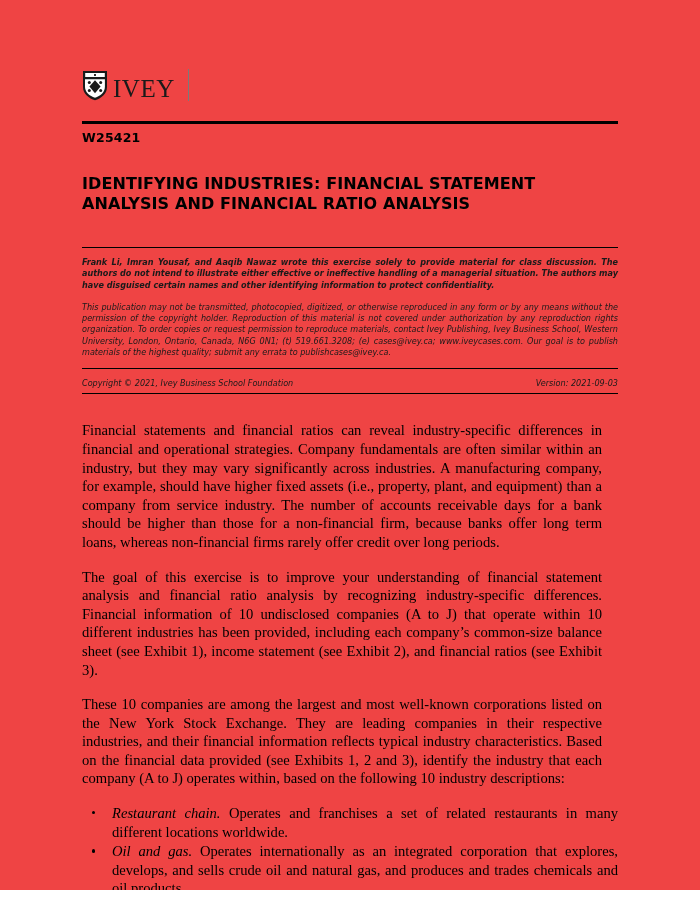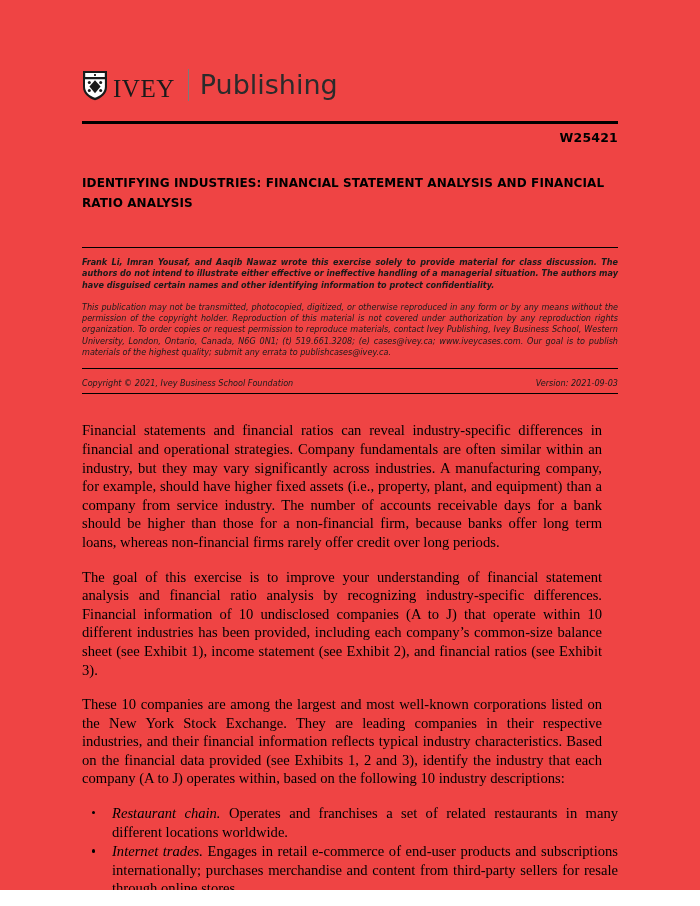--- a/index.html
+++ b/index.html
@@ -66,33 +66,33 @@
     background: #000000;
     margin-top: 13px;
   }
   .rule-thin {
     height: 1px;
     background: #000000;
   }
 
   
   .docnum {
-    text-align: right;
+    text-align: left;
     font-family: "DejaVu Sans", "Liberation Sans", sans-serif;
     font-size: 12.5px;
     font-weight: bold;
     letter-spacing: 0.2px;
     margin-top: 6px;
     color: #000;
   }
 
   
   .title {
     font-family: "DejaVu Sans", "Liberation Sans", sans-serif;
-    font-size: 12px;
+    font-size: 16px;
     font-weight: bold;
     line-height: 19.5px;
     letter-spacing: 0.1px;
     margin-top: 29px;
     color: #000;
   }
 
   
   .legal-block {
     margin-top: 34px;
@@ -176,21 +176,20 @@
         <path d="M4.4 10.4 L21.5 24.0 L19.6 25.6 L3.6 13.0 Z" fill="#1a1a1a" opacity="0.0"></path>
         <path d="M13 10.2 L18.6 16.6 L13 23.2 L7.4 16.6 Z" fill="#1a1a1a"></path>
         <circle cx="7.3" cy="12.6" r="1.5" fill="#1a1a1a"></circle>
         <circle cx="18.7" cy="12.6" r="1.5" fill="#1a1a1a"></circle>
         <circle cx="7.3" cy="20.6" r="1.5" fill="#1a1a1a"></circle>
         <circle cx="18.7" cy="20.6" r="1.5" fill="#1a1a1a"></circle>
         <path d="M12.1 4.1 h1.8 v2.0 h-1.8 Z" fill="#1a1a1a"></path>
       </svg>
       <span class="ivey-word">Ivey</span>
       <span class="divider-bar"></span>
-      <span class="publishing-word">Publishing</span>
     </div>
 
     <div class="rule-thick"></div>
 
     <div class="docnum">W25421</div>
 
     <div class="title">IDENTIFYING INDUSTRIES: FINANCIAL STATEMENT ANALYSIS AND FINANCIAL RATIO ANALYSIS</div>
 
     <div class="legal-block">
       <div class="rule-thin"></div>
@@ -210,20 +209,24 @@
       <p class="para">The goal of this exercise is to improve your understanding of financial statement analysis and financial ratio analysis by recognizing industry-specific differences. Financial information of 10 undisclosed companies (A to J) that operate within 10 different industries has been provided, including each company’s common-size balance sheet (see Exhibit 1), income statement (see Exhibit 2), and financial ratios (see Exhibit 3).</p>
       <p class="para">These 10 companies are among the largest and most well-known corporations listed on the New York Stock Exchange. They are leading companies in their respective industries, and their financial information reflects typical industry characteristics. Based on the financial data provided (see Exhibits 1, 2 and 3), identify the industry that each company (A to J) operates within, based on the following 10 industry descriptions:</p>
 
       <ul class="industry-list">
         <li>
           <span class="bullet-dot"></span>
           <span class="term">Restaurant chain.</span><span> Operates and franchises a set of related restaurants in many different locations worldwide.</span>
         </li>
         <li>
           <span class="bullet-dot"></span>
+          <span class="term">Oil and gas.</span><span> Operates internationally as an integrated corporation that explores, develops, and sells crude oil and natural gas, and produces and trades chemicals and oil products.</span>
+        </li>
+        <li>
+          <span class="bullet-dot"></span>
           <span class="term">Internet trades.</span><span> Engages in retail e-commerce of end-user products and subscriptions internationally; purchases merchandise and content from third-party sellers for resale through online stores.</span>
         </li>
 
       </ul>
     </div>
 
   </div>
 </div>
 
 </body></html>

